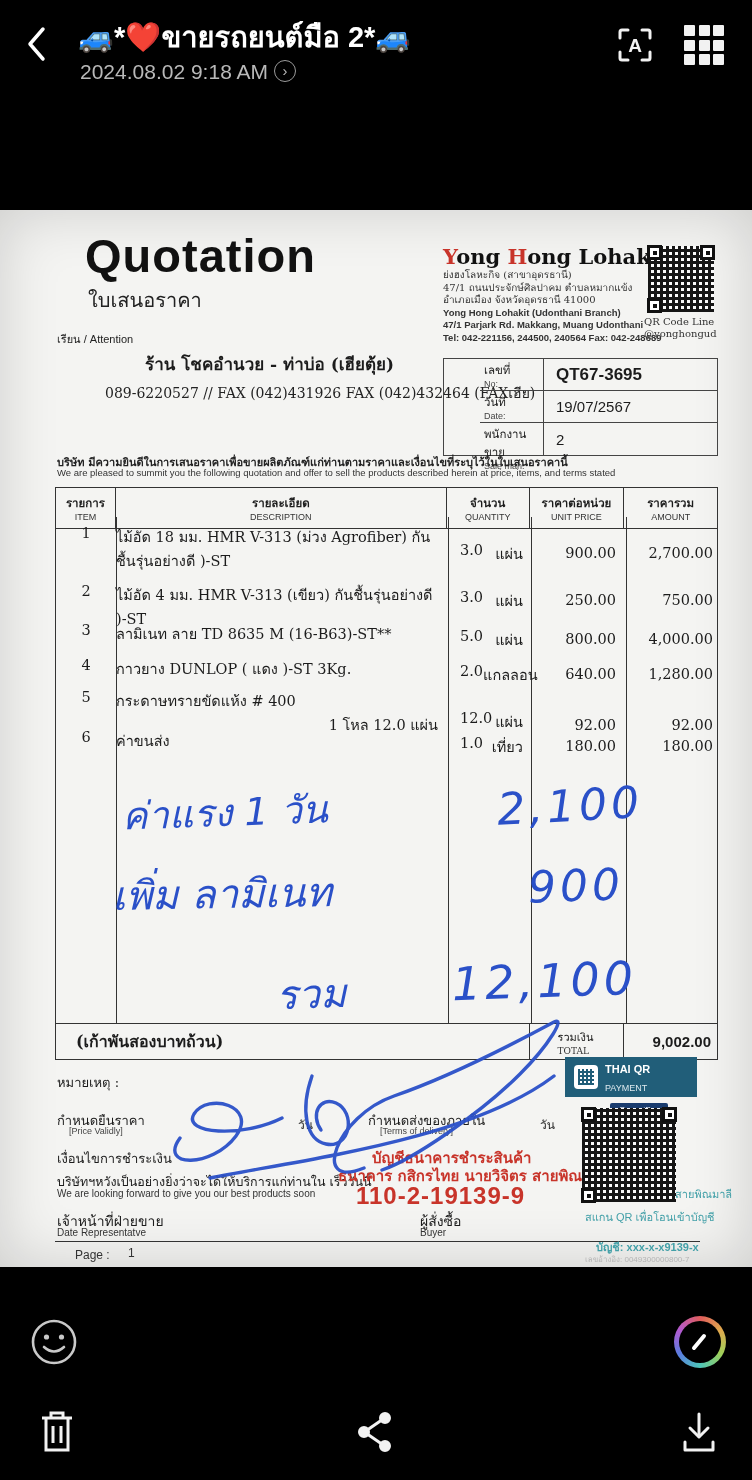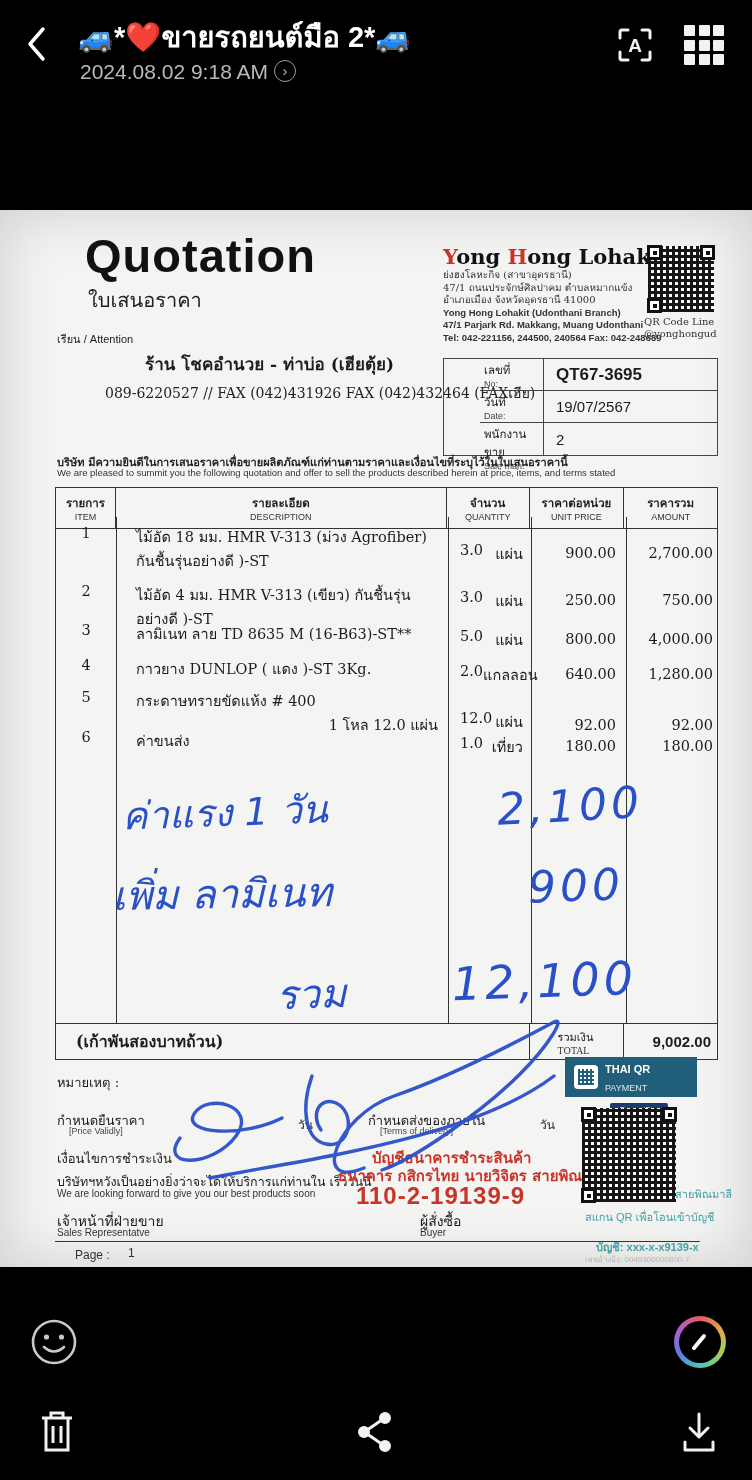--- a/index.html
+++ b/index.html
@@ -60,21 +60,21 @@
   .hc { border-right:1px solid #333; display:flex; flex-direction:column; align-items:center; justify-content:center; }
   .hc:last-child { border-right:none; }
   .hc .t { font-size:11.5px; font-family:"DejaVu Serif",serif; font-weight:bold; }
   .hc .e { font-size:9px; color:#333; }
   .w-item{width:60px} .w-desc{width:332px} .w-qty{width:83px} .w-price{width:95px} .w-amt{width:93px}
 
   .tbl-body { left:55px; top:307px; width:663px; height:506px; border-left:1.5px solid #333; border-right:1.5px solid #333; }
   .colline { position:absolute; top:0; bottom:0; width:1px; background:#333; }
   .trow { position:absolute; left:0; width:663px; display:flex; font-family:"DejaVu Serif",serif; font-size:14.5px; }
   .c-item { width:60px; text-align:center; }
-  .c-desc { width:332px; padding:0 6px 0 20px; line-height:24px; }
+  .c-desc { width:332px; padding:0 6px 0 0; line-height:24px; }
   .c-desc .note { display:block; text-align:right; padding-right:4px; }
   .c-qty { width:83px; display:flex; justify-content:space-between; padding:0 8px 0 12px; align-self:center; }
   .c-price { width:95px; text-align:right; padding-right:10px; align-self:center; }
   .c-amt { width:93px; text-align:right; padding-right:6px; align-self:center; }
 
   .tbl-total { left:55px; top:813px; width:663px; height:37px; border:1.5px solid #333; display:flex; font-family:"DejaVu Serif",serif; }
   .tt-words { width:475px; border-right:1px solid #333; display:flex; align-items:center; padding-left:20px; font-size:16px; font-weight:bold; }
   .tt-label { width:95px; border-right:1px solid #333; display:flex; flex-direction:column; justify-content:center; padding-left:28px; }
   .tt-label .t { font-size:11px; }
   .tt-label .e { font-size:9px; color:#333; }
@@ -362,21 +362,21 @@
   <div class="abs day2">วัน</div>
   <div class="abs lab13 payterm">เงื่อนไขการชำระเงิน</div>
   <div class="abs close-th">บริษัทฯหวังเป็นอย่างยิ่งว่าจะได้ให้บริการแก่ท่านใน เร็ววันนี้</div>
   <div class="abs close-en">We are looking forward to give you our best products soon</div>
 
   <div class="abs bank1">บัญชีธนาคารชำระสินค้า</div>
   <div class="abs bank2">ธนาคาร กสิกรไทย นายวิจิตร สายพิณมาลี</div>
   <div class="abs bank3">110-2-19139-9</div>
 
   <div class="abs sales-th">เจ้าหน้าที่ฝ่ายขาย</div>
-  <div class="abs sales-en">Sales Representatve</div>
+  <div class="abs sales-en">Date Representatve</div>
   <div class="abs buyer-th">ผู้สั่งซื้อ</div>
   <div class="abs buyer-en">Buyer</div>
   <div class="abs sigline"></div>
   <div class="abs pagelab">Page :</div>
   <div class="abs pageval">1</div>
 
   <div class="abs qr qr-pay">
     <span class="finder" style="left:-1px;top:-1px"></span>
     <span class="finder" style="right:-1px;top:-1px"></span>
     <span class="finder" style="left:-1px;bottom:-1px"></span>

